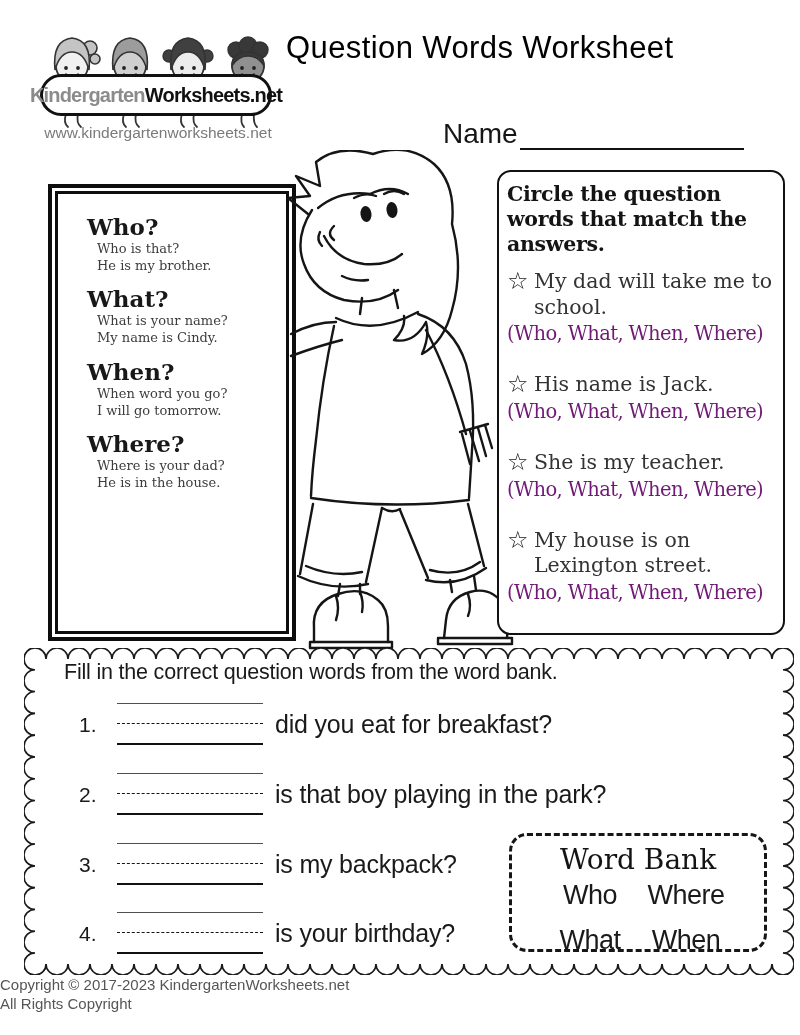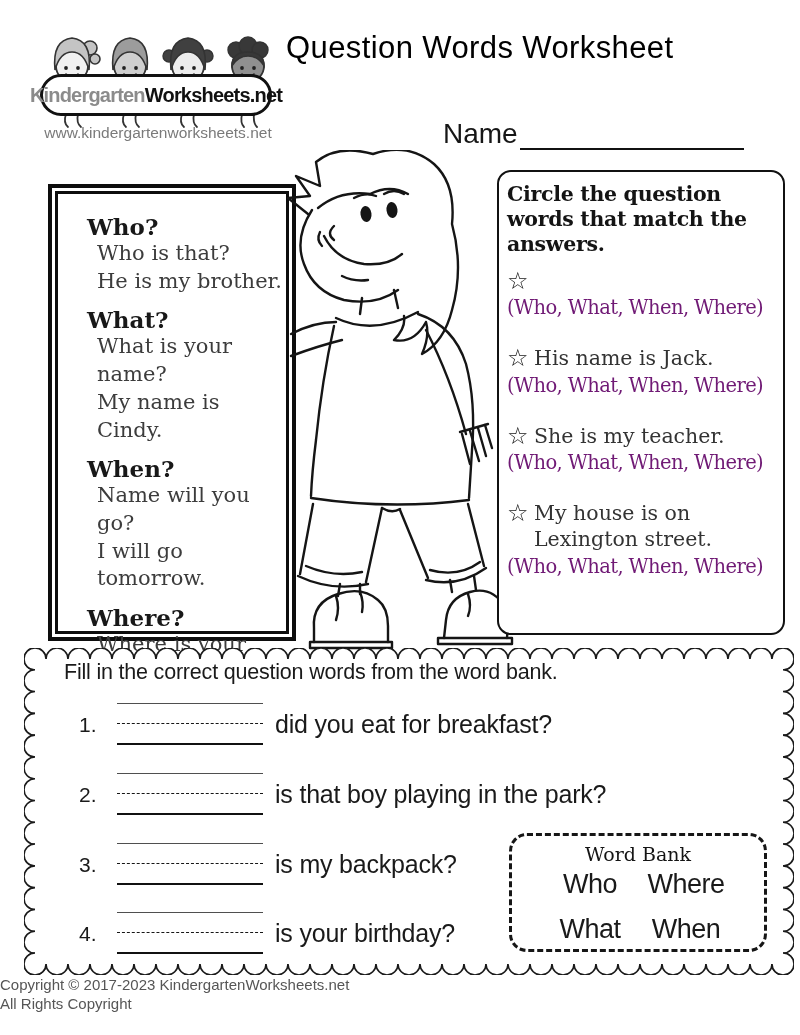--- a/index.html
+++ b/index.html
@@ -22,21 +22,21 @@
   .name-row{position:absolute;left:443px;top:116px;font-size:28px;}
   .name-line{display:inline-block;width:224px;height:32px;border-bottom:2.5px solid #111;margin-left:2px;vertical-align:bottom;}
 
   
   .qw-outer{position:absolute;left:48px;top:184px;width:248px;height:457px;
             border:4px solid #0d0d0d;padding:3px;box-sizing:border-box;background:#fff;}
   .qw-inner{width:100%;height:100%;box-sizing:border-box;border:3px solid #0d0d0d;
             padding:8px 4px 0 13px;font-family:"DejaVu Serif",serif;}
   .qw-title{font-size:26px;letter-spacing:0.5px;margin-bottom:6px;color:#141414;}
   .qw-word{font-size:23px;font-weight:700;margin-top:11px;margin-left:16px;color:#181818;}
-  .qw-q,.qw-a{font-size:21px;margin-left:26px;line-height:1.32;color:#3c3c3c;}
+  .qw-q,.qw-a{font-size:13px;margin-left:26px;line-height:1.32;color:#3c3c3c;}
 
   
   .cb{position:absolute;left:497px;top:170px;width:288px;height:465px;box-sizing:border-box;
       border:2.5px solid #111;border-radius:14px;padding:10px 8px 0 8px;
       font-family:"DejaVu Serif",serif;background:#fff;}
   .cb-head{font-size:20.5px;font-weight:700;letter-spacing:-0.3px;line-height:1.22;margin-bottom:12px;color:#141414;}
   .cb-item{margin-bottom:27px;}
   .cb-line{display:flex;}
   .cb-star{font-size:24px;line-height:1.05;width:27px;flex:0 0 27px;color:#161616;}
   .cb-text{font-size:20.5px;line-height:1.25;color:#333;}
@@ -53,21 +53,21 @@
   .fq-num{position:absolute;left:0;top:10px;font-size:21px;color:#1a1a1a;}
   .fq-blank{position:absolute;left:38px;top:0;width:146px;height:42px;}
   .fq-l1{position:absolute;left:0;right:0;top:0;border-top:1.6px solid #4f4f4f;}
   .fq-l2{position:absolute;left:0;right:0;top:20px;border-top:1.8px dashed #161616;}
   .fq-l3{position:absolute;left:0;right:0;top:40px;border-top:2px solid #111;}
   .fq-text{position:absolute;left:196px;top:7px;font-size:25px;letter-spacing:-0.2px;color:#1a1a1a;white-space:nowrap;}
 
   
   .wb{position:absolute;left:485px;top:185px;width:258px;height:119px;box-sizing:border-box;
       border:3px dashed #161616;border-radius:18px;background:#fff;text-align:center;}
-  .wb-title{font-family:"DejaVu Serif",serif;font-size:19px;margin-top:7px;color:#141414;}
+  .wb-title{font-family:"DejaVu Serif",serif;font-size:28px;margin-top:7px;color:#141414;}
   .wb-grid{display:grid;grid-template-columns:1fr 1fr;padding:4px 30px 0 30px;row-gap:14px;}
   .wb-word{font-size:27px;letter-spacing:-0.5px;color:#1a1a1a;}
 
   
   .foot1,.foot2{position:absolute;left:0;width:800px;text-align:left;color:#565656;font-size:15px;}
   .foot1{top:976px;} .foot2{top:995px;}
 </style>
 </head>
 <body>
 
@@ -135,21 +135,21 @@
 
       <div class="qw-word">Who?</div>
       <div class="qw-q">Who is that?</div>
       <div class="qw-a">He is my brother.</div>
 
       <div class="qw-word">What?</div>
       <div class="qw-q">What is your name?</div>
       <div class="qw-a">My name is Cindy.</div>
 
       <div class="qw-word">When?</div>
-      <div class="qw-q">Name will you go?</div>
+      <div class="qw-q">When word you go?</div>
       <div class="qw-a">I will go tomorrow.</div>
 
       <div class="qw-word">Where?</div>
       <div class="qw-q">Where is your dad?</div>
       <div class="qw-a">He is in the house.</div>
     </div>
   </div>
 
   <svg class="boy" viewBox="0 0 238 505">
     <g fill="none" stroke="#151515" stroke-width="2.4" stroke-linecap="round" stroke-linejoin="round">
@@ -210,20 +210,21 @@
       <path d="M190,444 Q194,456 190,466"></path>
     </g>
   </svg>
 
   <div class="cb">
     <div class="cb-head">Circle the question words that match the answers.</div>
 
     <div class="cb-item">
       <div class="cb-line">
         <span class="cb-star">☆</span>
+        <span class="cb-text">My dad will take me to school.</span>
       </div>
       <div class="cb-opts">(Who, What, When, Where)</div>
     </div>
 
     <div class="cb-item">
       <div class="cb-line">
         <span class="cb-star">☆</span>
         <span class="cb-text">His name is Jack.</span>
       </div>
       <div class="cb-opts">(Who, What, When, Where)</div>

